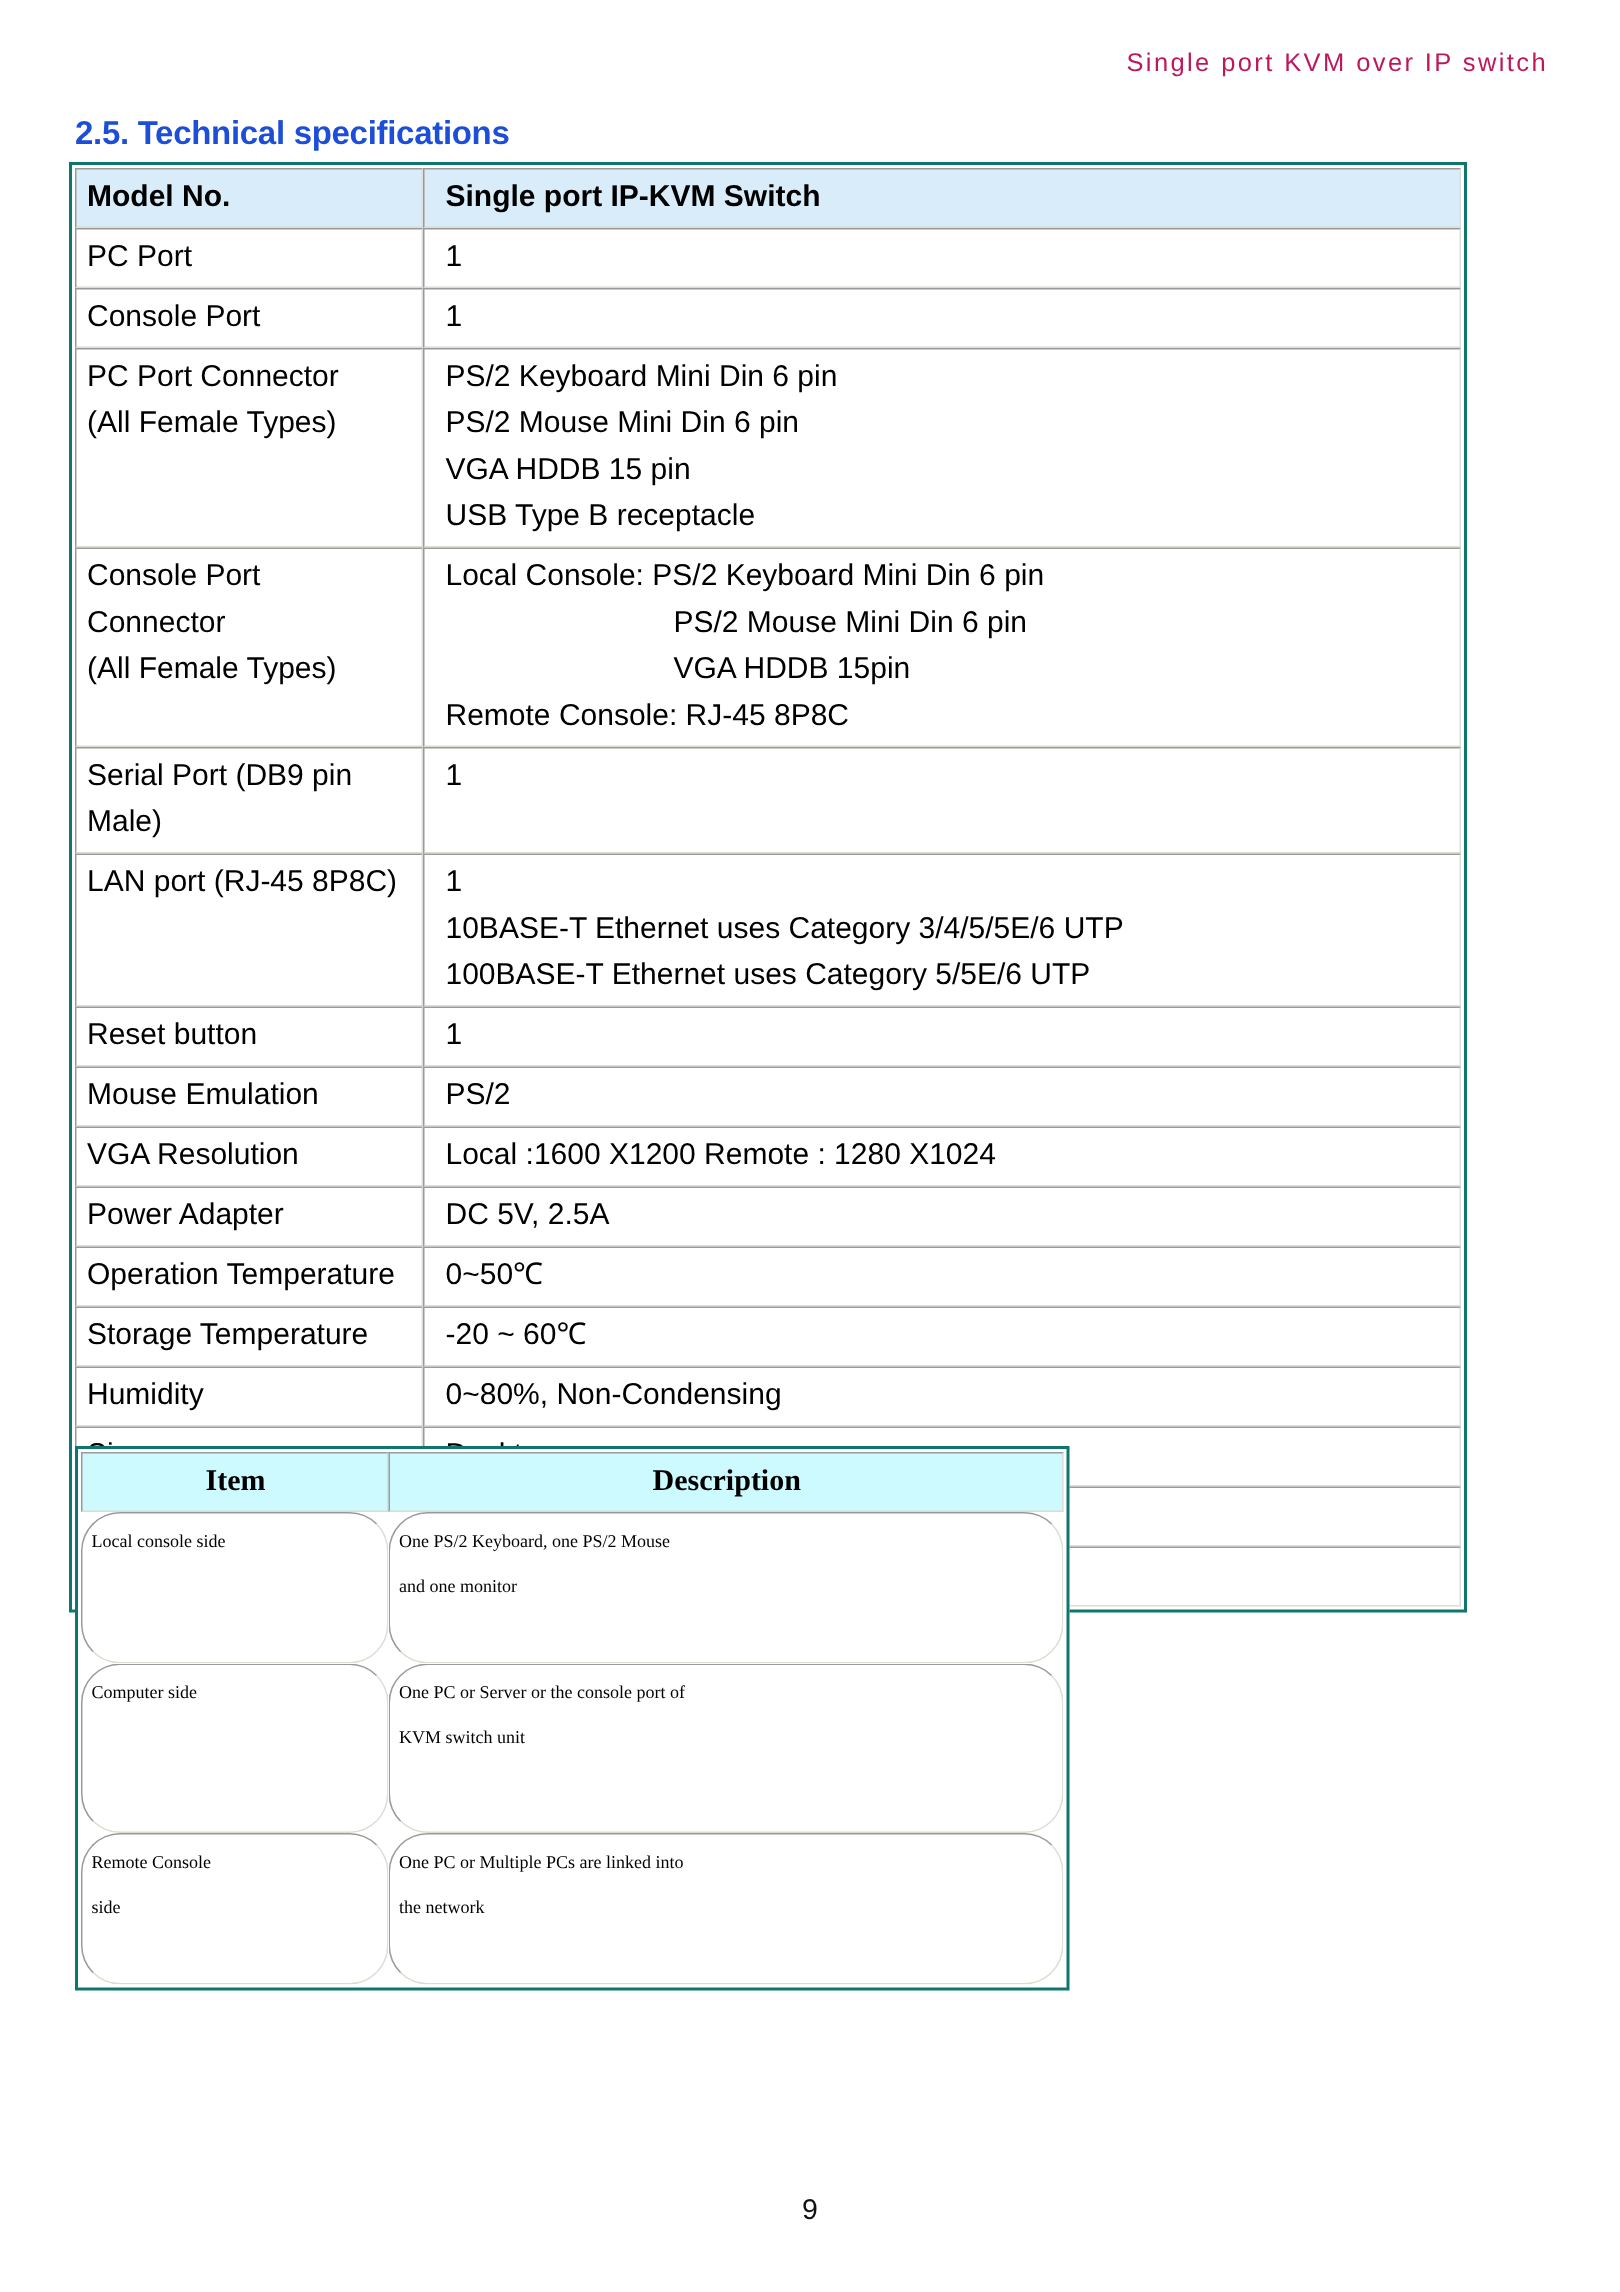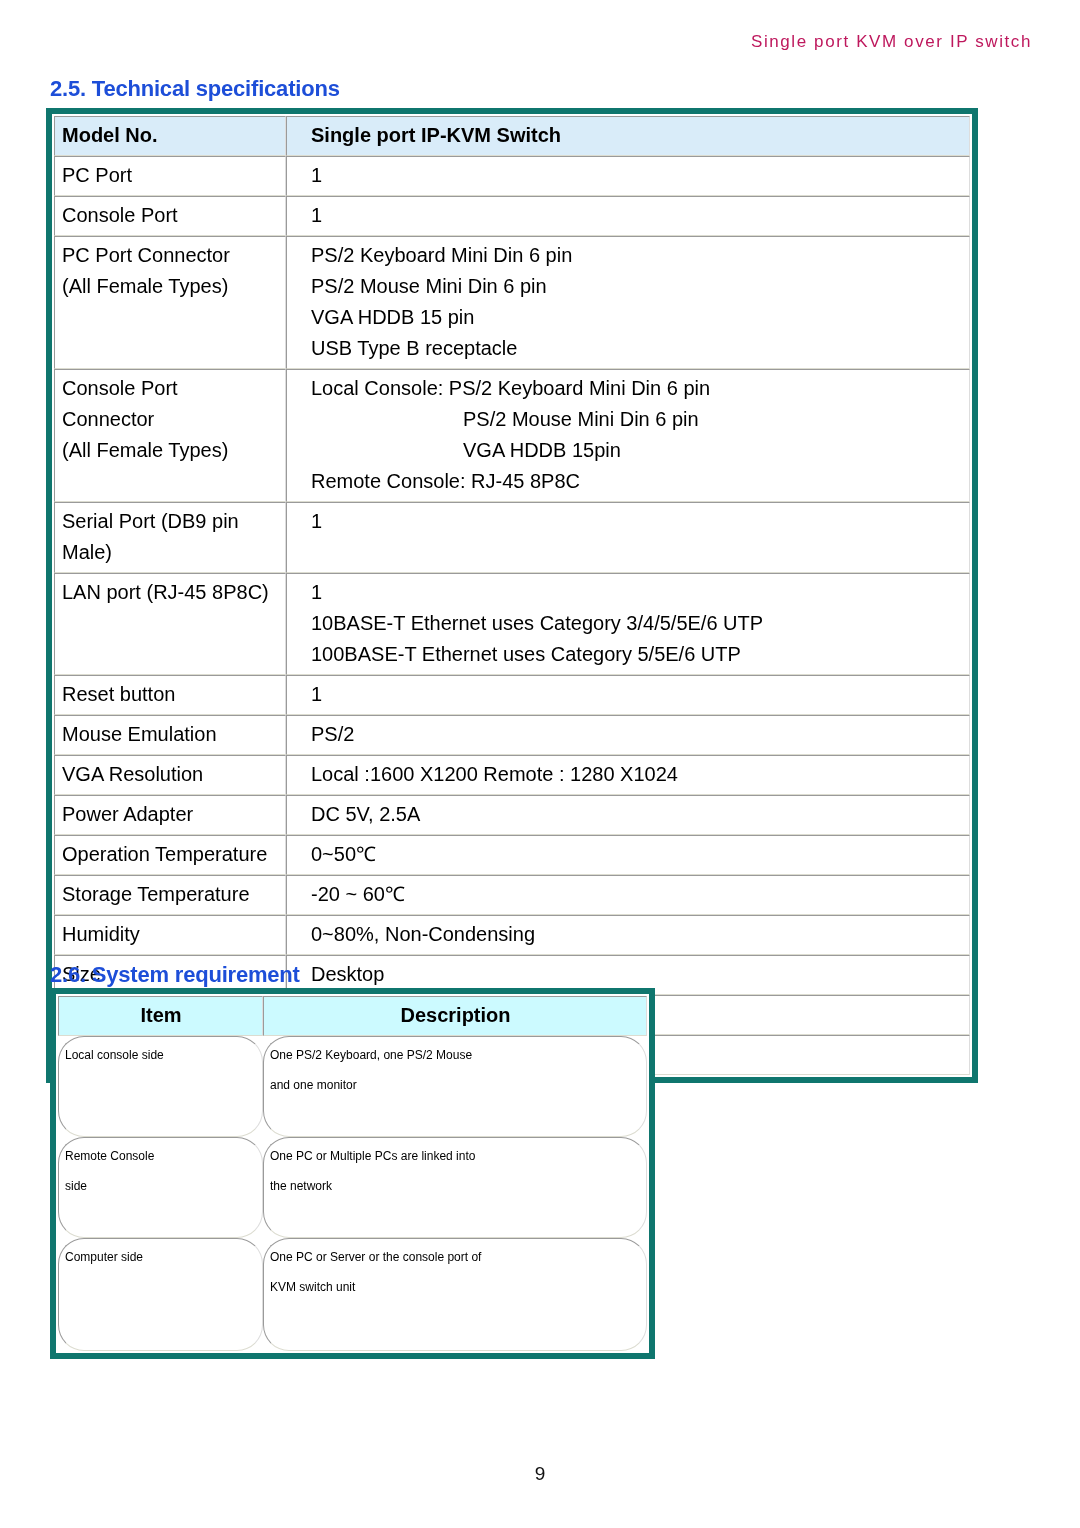--- a/index.html
+++ b/index.html
@@ -47,21 +47,21 @@
   #heading-25 { top: 76px; }
   #heading-26 { top: 962px; }
 
   
   .spec-table {
     position: absolute;
     border-collapse: separate;
     border-spacing: 0;
     background: #ffffff;
     box-sizing: border-box;
-    border: 6px solid #0f766e;
+    border: 2px solid #0f766e;
     padding: 2px;
   }
   .spec-table table {
     border-collapse: separate;
     border-spacing: 0;
     width: 100%;
     table-layout: fixed;
   }
   .spec-table td,
   .spec-table th {
@@ -88,33 +88,34 @@
     background: #d9ecf9;
     font-weight: bold;
     font-size: 20px;
   }
   #table-spec td.cell-label,
   #table-spec th.hdr-label {
     padding-left: 7px;
   }
   #table-spec td.cell-value,
   #table-spec th.hdr-value {
-    padding-left: 24px;
+    padding-left: 14px;
   }
   .row-tall-4 td { height: 106px; }
   .row-tall-2 td { height: 56px; }
   .row-tall-3 td { height: 82px; }
 
   .indent-line { padding-left: 152px; display: block; }
 
   
   #table-sysreq {
     left: 50px;
-    top: 988px;
-    width: 605px;
+    top: 964px;
+    width: 663px;
+    font-family: Liberation Serif, serif;
   }
   #table-sysreq col.c-item { width: 205px; }
   #table-sysreq th.hdr {
     background: #ccfaff;
     font-weight: bold;
     font-size: 20px;
     text-align: center;
   }
   #table-sysreq td {
     font-size: 12px;
@@ -278,39 +279,39 @@
         <tr class="req-row">
           <td class="cell-item">
             <span class="line">Local console side</span>
           </td>
           <td class="cell-desc">
             <span class="line">One PS/2 Keyboard, one PS/2 Mouse</span>
             <span class="line">and one monitor</span>
           </td>
         </tr>
 
+        <tr class="req-row tall">
+          <td class="cell-item">
+            <span class="line">Computer side</span>
+          </td>
+          <td class="cell-desc">
+            <span class="line">One PC or Server or the console port of</span>
+            <span class="line">KVM switch unit</span>
+          </td>
+        </tr>
+
         <tr class="req-row">
           <td class="cell-item">
             <span class="line">Remote Console</span>
             <span class="line">side</span>
           </td>
           <td class="cell-desc">
             <span class="line">One PC or Multiple PCs are linked into</span>
             <span class="line">the network</span>
           </td>
         </tr>
-
-        <tr class="req-row tall">
-          <td class="cell-item">
-            <span class="line">Computer side</span>
-          </td>
-          <td class="cell-desc">
-            <span class="line">One PC or Server or the console port of</span>
-            <span class="line">KVM switch unit</span>
-          </td>
-        </tr>
       </tbody>
     </table>
   </div>
 
   <div class="page-number">9</div>
 
 </div>
 
 </body></html>

